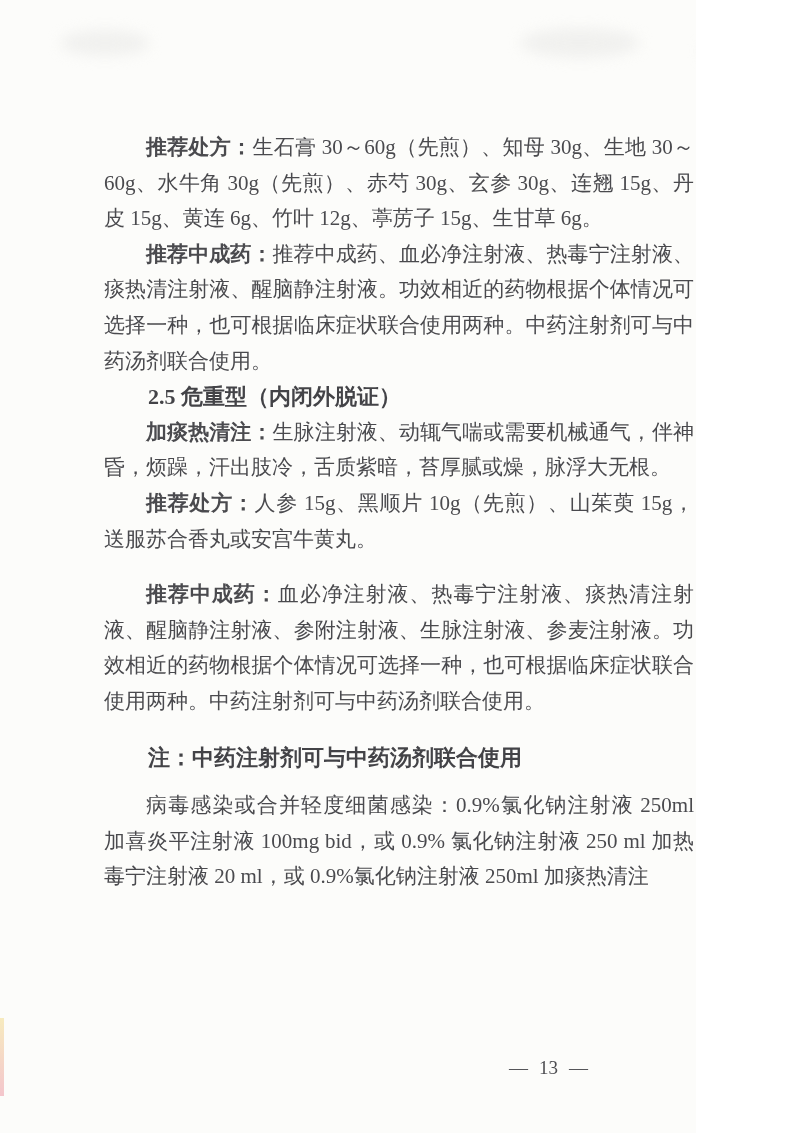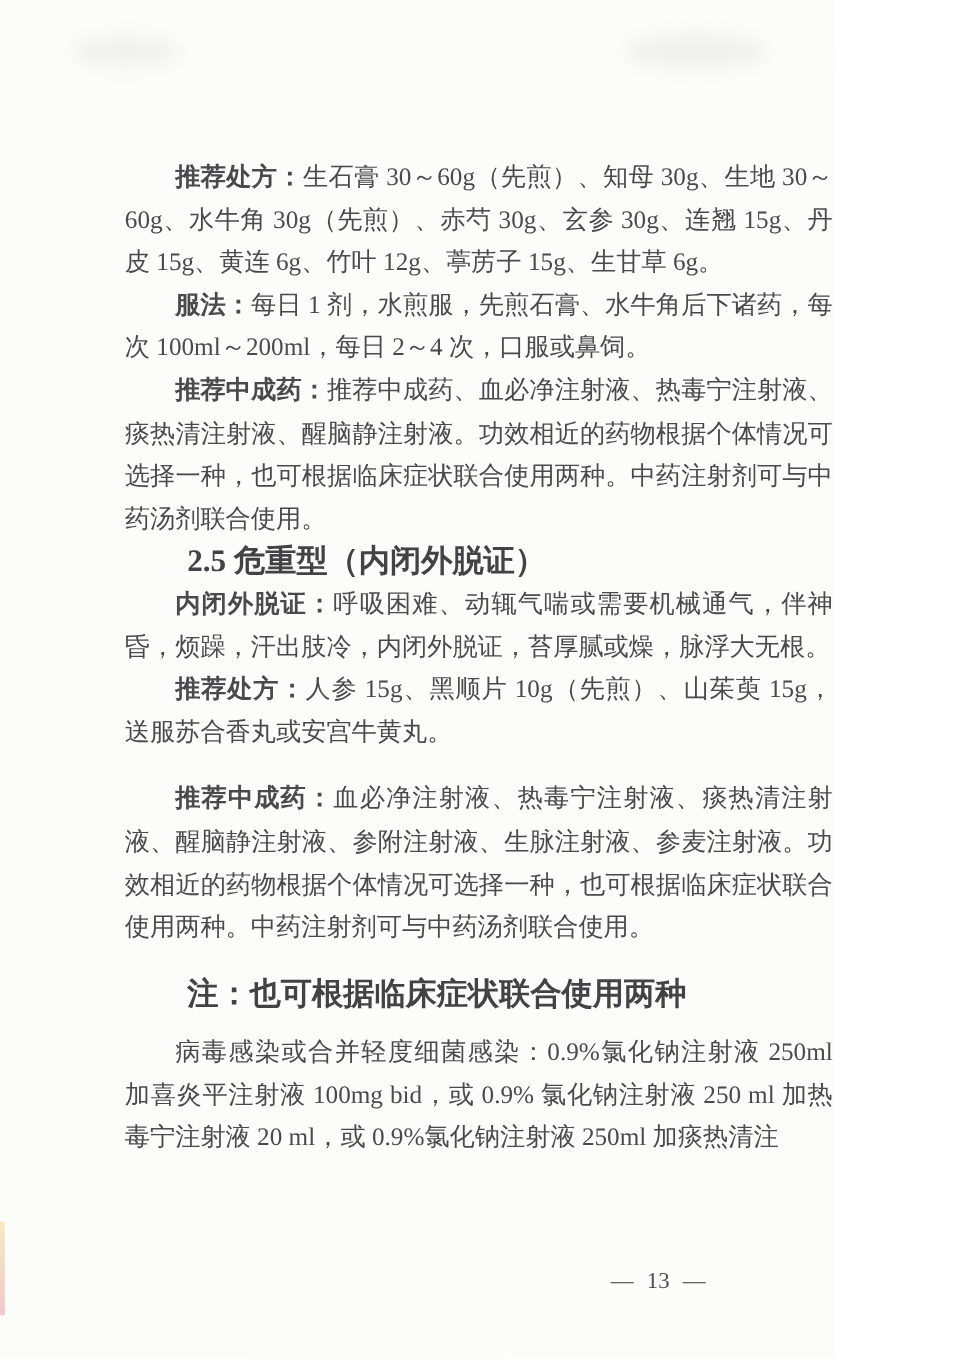--- a/index.html
+++ b/index.html
@@ -54,21 +54,21 @@
   .body-para {
     margin: 0;
     text-align: justify;
     text-indent: 2em;
   }
   .para-label {
     font-weight: bold;
   }
   .heading {
     margin: 0;
-    font-size: 26px;
+    font-size: 22px;
     line-height: 35.6px;
     font-weight: bold;
     text-indent: 2em;
     color: #434347;
   }
   .sp-4  { margin-top: 20px; }
   .sp-13 { margin-top: 13px; }
   .page-footer {
     position: absolute;
     top: 1056px;
@@ -88,33 +88,32 @@
 
   <div class="smudge smudge-1"></div>
   <div class="smudge smudge-2"></div>
   <div class="smudge smudge-3"></div>
   <div class="edge-artifact"></div>
 
   <main class="content">
 
     <p class="body-para"><span class="para-label">推荐处方：</span><span class="para-text">生石膏 30～60g（先煎）、知母 30g、生地 30～60g、水牛角 30g（先煎）、赤芍 30g、玄参 30g、连翘 15g、丹皮 15g、黄连 6g、竹叶 12g、葶苈子 15g、生甘草 6g。</span></p>
 
-    <p class="body-para"><span class="para-label">服法：</span><span class="para-text">每日 1 剂，水煎服，先煎石膏、水牛角后下诸药，每次 100ml～200ml，每日 2～4 次，口服或鼻饲。</span></p>
 
     <p class="body-para"><span class="para-label">推荐中成药：</span><span class="para-text">推荐中成药、血必净注射液、热毒宁注射液、痰热清注射液、醒脑静注射液。功效相近的药物根据个体情况可选择一种，也可根据临床症状联合使用两种。中药注射剂可与中药汤剂联合使用。</span></p>
 
     <h2 class="heading">2.5 危重型（内闭外脱证）</h2>
 
-    <p class="body-para"><span class="para-label">内闭外脱证：</span><span class="para-text">呼吸困难、动辄气喘或需要机械通气，伴神昏，烦躁，汗出肢冷，内闭外脱证，苔厚腻或燥，脉浮大无根。</span></p>
+    <p class="body-para"><span class="para-label">加痰热清注：</span><span class="para-text">生脉注射液、动辄气喘或需要机械通气，伴神昏，烦躁，汗出肢冷，舌质紫暗，苔厚腻或燥，脉浮大无根。</span></p>
 
     <p class="body-para"><span class="para-label">推荐处方：</span><span class="para-text">人参 15g、黑顺片 10g（先煎）、山茱萸 15g，送服苏合香丸或安宫牛黄丸。</span></p>
 
     <p class="body-para sp-4"><span class="para-label">推荐中成药：</span><span class="para-text">血必净注射液、热毒宁注射液、痰热清注射液、醒脑静注射液、参附注射液、生脉注射液、参麦注射液。功效相近的药物根据个体情况可选择一种，也可根据临床症状联合使用两种。中药注射剂可与中药汤剂联合使用。</span></p>
 
-    <h2 class="heading sp-4">注：也可根据临床症状联合使用两种</h2>
+    <h2 class="heading sp-4">注：中药注射剂可与中药汤剂联合使用</h2>
 
 
     <p class="body-para sp-13"><span class="para-label"></span><span class="para-text">病毒感染或合并轻度细菌感染：0.9%氯化钠注射液 250ml 加喜炎平注射液 100mg bid，或 0.9% 氯化钠注射液 250 ml 加热毒宁注射液 20 ml，或 0.9%氯化钠注射液 250ml 加痰热清注</span></p>
 
   </main>
 
   <footer class="page-footer">
     <span class="dash">—</span>
     <span class="page-num">13</span>
     <span class="dash">—</span>

